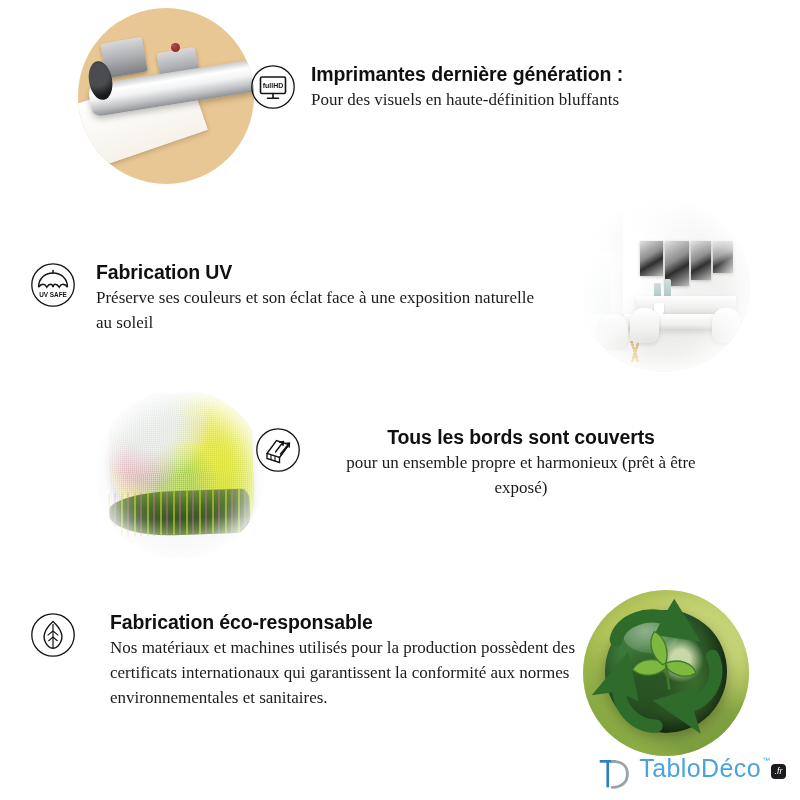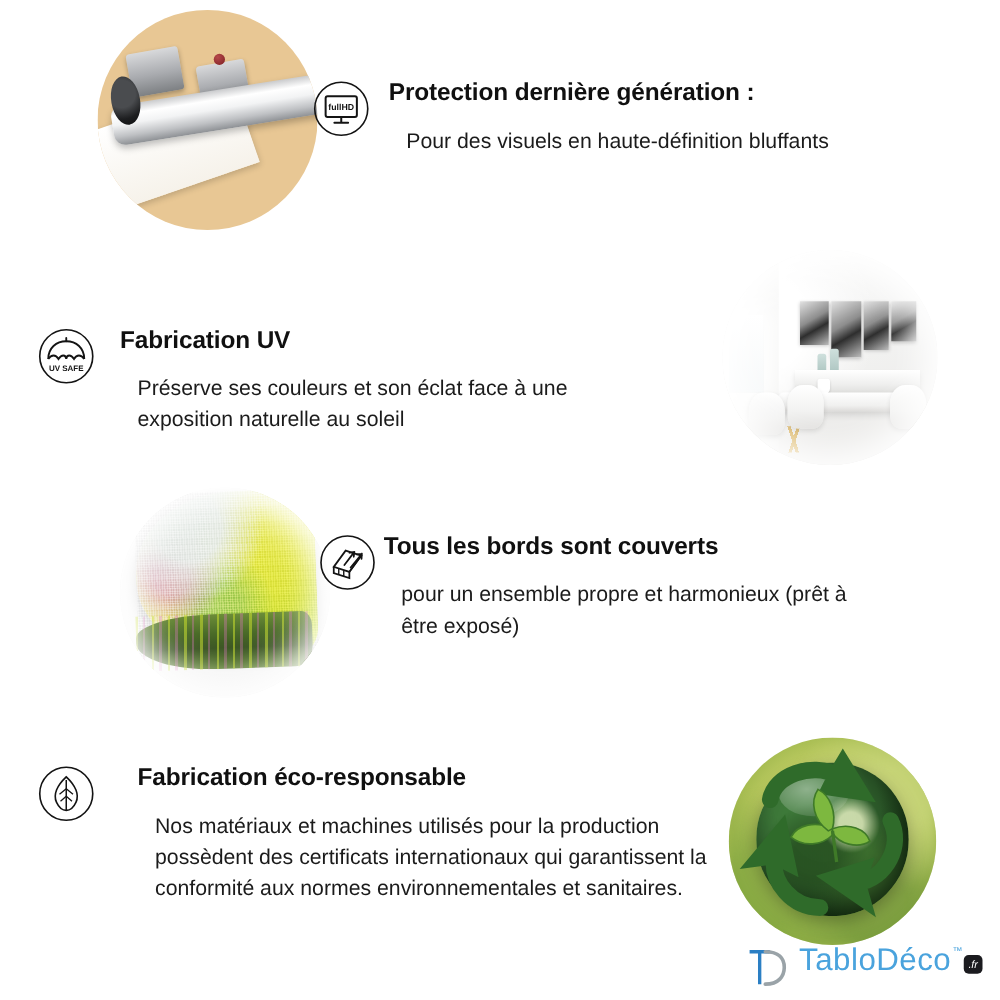--- a/index.html
+++ b/index.html
@@ -270,25 +270,26 @@
   .feature h2 {
     margin: 0 0 1px 0;
     font-size: 19.5px;
     font-weight: bold;
     color: #101010;
     letter-spacing: -0.1px;
     line-height: 1.3;
     white-space: nowrap;
   }
   .feature p {
-    margin: 14px;
+    margin: 0;
     font-size: 17px;
     font-weight: normal;
     color: #1b1b1b;
     line-height: 1.45;
+    font-family: Liberation Serif, serif;
   }
 
   
   #brand-logo {
     position: absolute;
     right: 14px;
     bottom: 10px;
     display: flex;
     gap: 7px;
   }
@@ -396,21 +397,21 @@
   <div class="feature" style="left:250px; top:62px; width:500px;">
     <div class="icon" style="left:0; top:2px;">
       <svg viewBox="0 0 46 46">
         <circle cx="23" cy="23" r="21.2" fill="none" stroke="#141414" stroke-width="1.3"></circle>
         <rect x="10.5" y="13" width="25" height="16.5" rx="1.6" fill="none" stroke="#141414" stroke-width="1.6"></rect>
         <path d="M23 29.5 L23 33.5 M17.5 34.2 L28.5 34.2" stroke="#141414" stroke-width="1.6" fill="none" stroke-linecap="round"></path>
         <text x="23" y="24" text-anchor="middle" font-family="'Liberation Sans', sans-serif" font-size="7" font-weight="bold" fill="#141414">fullHD</text>
       </svg>
     </div>
     <div class="text" style="left:61px; top:0;">
-      <h2>Protection dernière génération :</h2>
+      <h2>Imprimantes dernière génération :</h2>
       <p>Pour des visuels en haute-définition bluffants</p>
     </div>
   </div>
 
   <div class="feature" style="left:30px; top:260px; width:520px;">
     <div class="icon" style="left:0; top:2px;">
       <svg viewBox="0 0 46 46">
         <circle cx="23" cy="23" r="21.2" fill="none" stroke="#141414" stroke-width="1.3"></circle>
         <path d="M8.6 25.2 C8.6 16.4, 15 11, 23 11 C31 11, 37.4 16.4, 37.4 25.2" fill="none" stroke="#141414" stroke-width="1.5"></path>
         <path d="M8.6 25.2 C11.2 21.4, 14.6 21.4, 16.8 25.2 C19.2 21.4, 22.6 21.4, 23 25.2
@@ -429,21 +430,21 @@
     <div class="icon" style="left:0; top:2px;">
       <svg viewBox="0 0 46 46">
         <circle cx="23" cy="23" r="21.2" fill="none" stroke="#141414" stroke-width="1.3"></circle>
         <path d="M12 26.5 L21.5 13.5 L34 17.5 L24.5 30.5 Z" fill="none" stroke="#141414" stroke-width="1.4"></path>
         <path d="M12 26.5 L12 31.5 L24.5 35.5 L24.5 30.5" fill="none" stroke="#141414" stroke-width="1.4"></path>
         <path d="M24.5 30.5 L34 17.5 M16 28 L16 33 M20 29.3 L20 34.3" stroke="#141414" stroke-width="1.1" fill="none"></path>
         <path d="M20.5 25 L28.5 14.5 M28.5 14.5 L24.6 15.2 M28.5 14.5 L28 18.4" stroke="#141414" stroke-width="1.4" fill="none" stroke-linecap="round"></path>
         <path d="M25.5 27 L34.5 16 M34.5 16 L30.4 16.5 M34.5 16 L34.2 20.1" stroke="#141414" stroke-width="1.4" fill="none" stroke-linecap="round"></path>
       </svg>
     </div>
-    <div class="text" style="left:52px; top:0; width:400px;">
+    <div class="text" style="left:66px; top:0; width:400px;text-align:center;">
       <h2>Tous les bords sont couverts</h2>
       <p>pour un ensemble propre et harmonieux (prêt à être exposé)</p>
     </div>
   </div>
 
   <div class="feature" style="left:30px; top:610px; width:560px;">
     <div class="icon" style="left:0; top:2px;">
       <svg viewBox="0 0 46 46">
         <circle cx="23" cy="23" r="21.2" fill="none" stroke="#141414" stroke-width="1.3"></circle>
         <path d="M23 9.5 C30.5 16.5, 33.5 24, 30.8 29.8 C28.6 34.6, 25.6 36.3, 23 36.3

